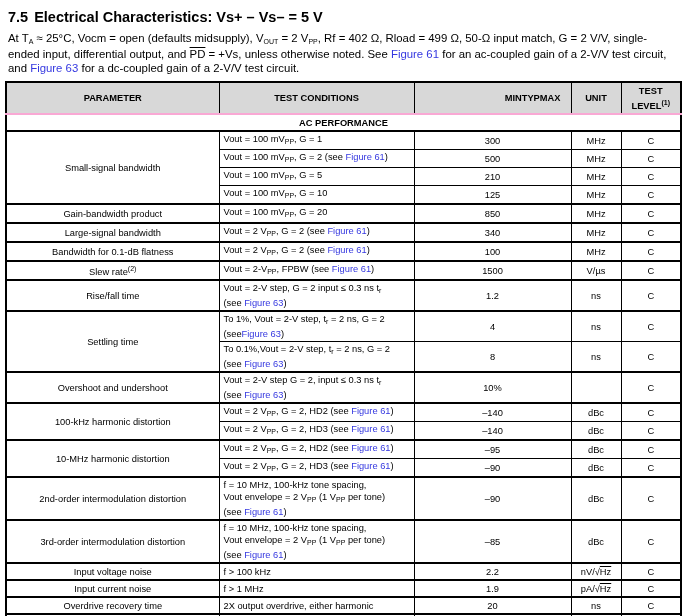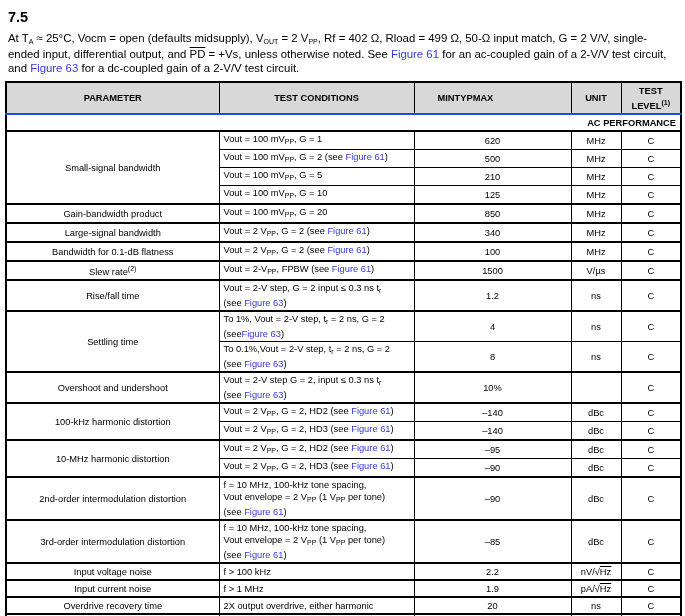--- a/index.html
+++ b/index.html
@@ -12,32 +12,33 @@
   .link{color:#3538e0;}
   .sub{font-size:7px;vertical-align:-2px;}
   .sup{font-size:7px;vertical-align:4px;}
   .over{text-decoration:overline;}
   table{border-collapse:collapse;table-layout:fixed;width:675px;margin-left:5px;
         border:2px solid #000;}
   col.c1{width:213px;}col.c2{width:195px;}col.c3{width:157px;}col.c4{width:50px;}col.c5{width:60px;}
   th,td{border:1px solid #000;font-size:9.3px;line-height:12px;padding:1px 4px;
         vertical-align:middle;}
   thead th{background:#d8d8d8;font-weight:bold;height:28px;text-align:center;padding:1px 2px;}
-  .mtm{display:flex;justify-content:flex-start;padding:0 8px 0 21px;}
-  tr.section td{font-weight:bold;text-align:right;height:13px;border-top:2px solid #1d4ed8;border-bottom:2px solid #000;}
+  .mtm{display:flex;justify-content:flex-end;padding:0 8px 0 21px;}
+  tr.section td{font-weight:bold;text-align:center;height:13px;border-top:2px solid #f9a8d4;border-bottom:2px solid #000;}
   td.c-param{text-align:center;margin-left:40px;}
   td.c-cond{text-align:left;height:13px;}
   td.c-val,td.c-unit,td.c-level{text-align:center;}
   tr.gs td{border-top-width:2px;}
 </style>
 </head>
 <body>
 
 <div class="title">
   <span class="num">7.5</span>
+  <span>Electrical Characteristics: Vs+ – Vs– = 5 V</span>
 </div>
 
 <p class="intro">At T<span class="sub">A</span> ≈ 25°C, Vocm = open (defaults midsupply), V<span class="sub">OUT</span> = 2 V<span class="sub">PP</span>, Rf = 402 Ω, Rload = 499 Ω, 50-Ω input match, G = 2 V/V, single-ended input, differential output, and <span class="over">PD</span> = +Vs, unless otherwise noted. See <span class="link">Figure 61</span> for an ac-coupled gain of a 2-V/V test circuit, and <span class="link">Figure 63</span> for a dc-coupled gain of a 2-V/V test circuit.</p>
 
 <table>
   <colgroup>
       <col class="c1">
       <col class="c2">
       <col class="c3">
       <col class="c4">
@@ -61,21 +62,21 @@
       </th>
     </tr>
   </thead>
   <tbody>
     <tr class="section">
       <td colspan="5">AC PERFORMANCE</td>
     </tr>
   <tr class="gs">
         <td class="c-param" rowspan="4">Small-signal bandwidth</td>
         <td class="c-cond">Vout = 100 mV<span class="sub">PP</span>, G = 1</td>
-        <td class="c-val">620</td>
+        <td class="c-val">300</td>
         <td class="c-unit">MHz</td>
         <td class="c-level">C</td>
       </tr>
       <tr>
         <td class="c-cond">Vout = 100 mV<span class="sub">PP</span>, G = 2 (see <span class="link">Figure 61</span>)</td>
         <td class="c-val">500</td>
         <td class="c-unit">MHz</td>
         <td class="c-level">C</td>
       </tr>
       <tr>

